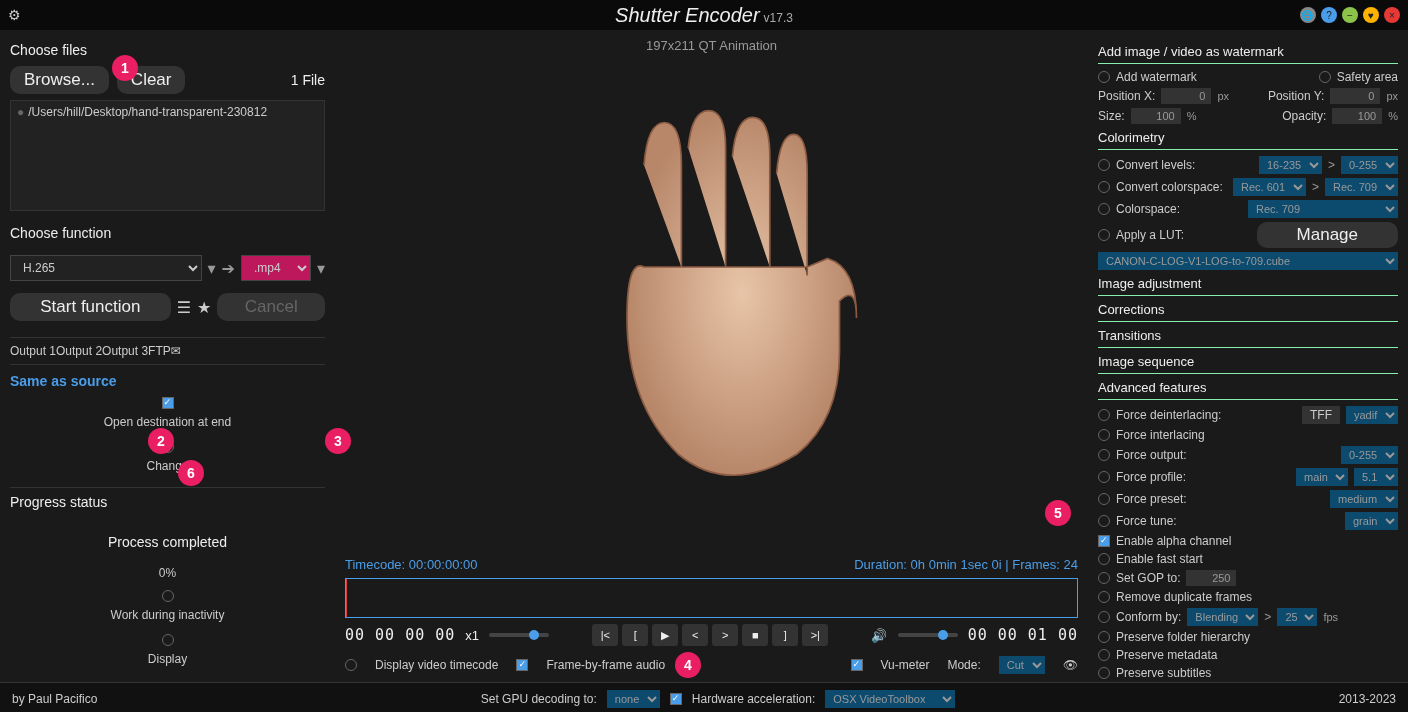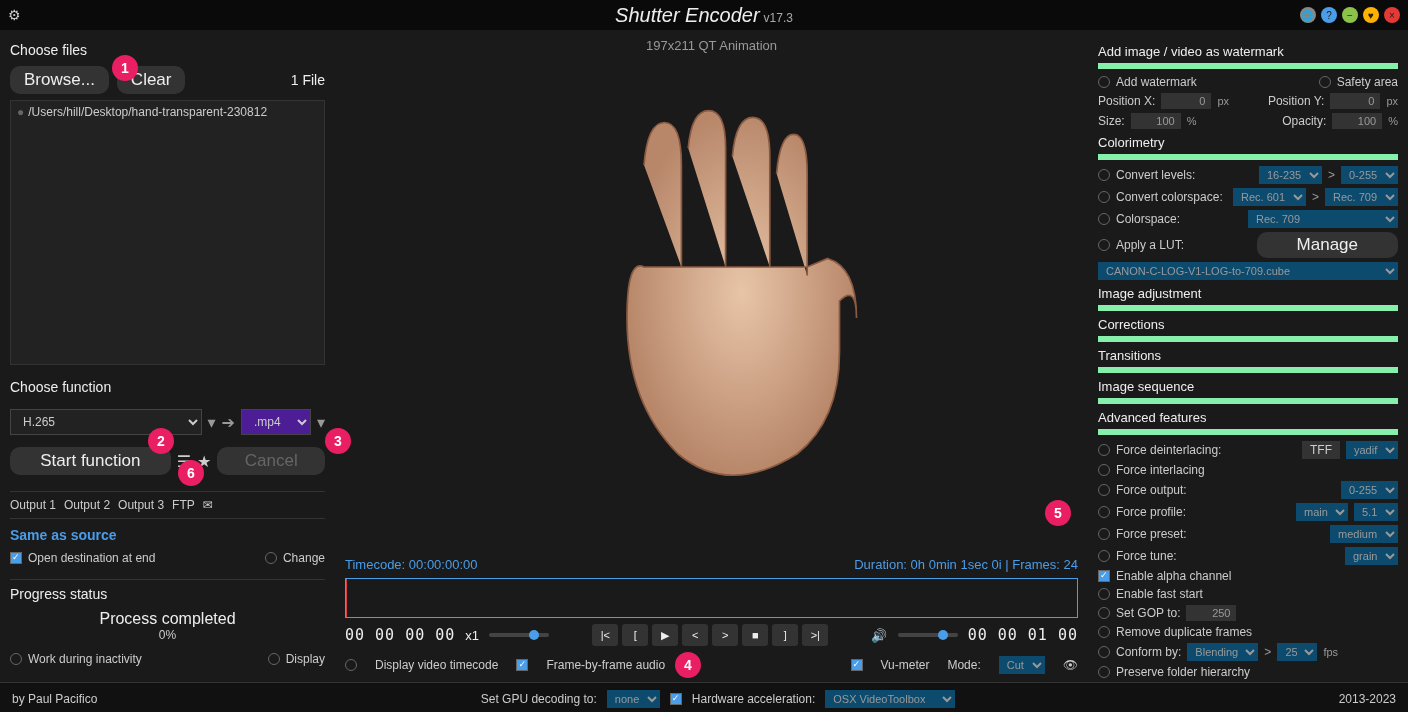--- a/index.html
+++ b/index.html
@@ -22,53 +22,53 @@
 .btn.disabled { color: #666; }
 .input-small { background: #333; color: #999; border: none; padding: 2px 6px; width: 50px; font-size: 11px; text-align: right; }
 .select-small { background: #0c4a6e; color: #999; border: none; padding: 2px 4px; font-size: 11px; }
 
 .filelist { background: #222; border: 1px solid #333; height: 285px; margin-top: 6px; overflow: auto; font-size: 12px; }
 .filerow { padding: 4px 6px; color: #ccc; display: flex; align-items: center; gap: 4px; }
 .filerow .dot { color: #666; }
 
 .func-row { display: flex; align-items: center; gap: 6px; margin: 6px 0; }
 .func-select { background: #222; color: #ccc; border: 1px solid #444; padding: 4px 8px; font-size: 12px; flex: 1; }
-.func-ext { background: #4c1d95; color: #ccc; border: 1px solid #444; padding: 4px 8px; font-size: 12px; width: 70px; }
+.func-ext { background: #be185d; color: #ccc; border: 1px solid #444; padding: 4px 8px; font-size: 12px; width: 70px; }
 .arrow { color: #999; font-size: 16px; }
 
-.outputs { display: flex; gap: 8px; font-size: 12px; margin-top: 10px; border-top: 1px solid #333; border-bottom: 1px solid #333; padding: 6px 0; }
+.outputs { display: flex; gap: 0; font-size: 12px; margin-top: 10px; border-top: 1px solid #333; border-bottom: 1px solid #333; padding: 6px 0; }
 .outputs span { color: #ccc; }
 .same-source { color: #4a9de8; font-size: 14px; font-weight: bold; margin-top: 8px; }
-.check-row { display: flex; align-items: center; gap: 6px; margin: 8px 0; font-size: 12px; }
+.check-row { display: flex; align-items: center; gap: 6px; margin: 8px 0; font-size: 12px; flex-direction: column; }
 .checkbox { width: 12px; height: 12px; border: 1px solid #666; display: inline-block; background: #222; flex-shrink: 0; }
 .checkbox.checked { background: #4a9de8; position: relative; }
 .checkbox.checked::after { content: '✓'; color: #fff; font-size: 9px; position: absolute; top: -1px; left: 1px; }
 .radio { width: 12px; height: 12px; border: 1px solid #666; border-radius: 50%; display: inline-block; flex-shrink: 0; }
 
-.progress-text { text-align: center; font-size: 16px; color: #eee; margin: 0 0; }
+.progress-text { text-align: center; font-size: 14px; color: #eee; margin: 16px 0; }
 .progress-pct { text-align: center; font-size: 12px; color: #ccc; }
 
 .preview-info { text-align: center; color: #999; font-size: 13px; margin-bottom: 6px; }
 .preview-area { flex: 1; display: flex; align-items: center; justify-content: center; background: #1a1a1a; }
 .hand { width: 340px; height: 410px; position: relative; }
 
 .timecode-row { display: flex; justify-content: space-between; color: #4a9de8; font-size: 13px; margin-top: 15px; }
 .timeline { height: 40px; border: 1px solid #4a9de8; background: #1a1a1a; margin: 6px 0; position: relative; }
 .timeline .marker { position: absolute; left: 0; top: 0; width: 1px; height: 100%; background: #e04040; }
 
 .transport-row { display: flex; align-items: center; gap: 10px; font-size: 13px; color: #eee; }
 .tc { font-family: monospace; font-size: 15px; letter-spacing: 1px; }
 .transport-btns { display: flex; gap: 4px; margin: 0 auto; }
 .tbtn { width: 26px; height: 22px; background: #333; border-radius: 3px; color: #eee; display: flex; align-items: center; justify-content: center; font-size: 11px; cursor: pointer; }
 .slider { width: 60px; height: 4px; background: #444; position: relative; border-radius: 2px; }
 .slider .thumb { width: 10px; height: 10px; background: #4a9de8; border-radius: 50%; position: absolute; top: -3px; }
 
 .display-opts { display: flex; gap: 18px; align-items: center; font-size: 12px; margin-top: 10px; }
 
-.right .group-title { color: #eee; font-size: 13px; margin: 6px 0; border-bottom: 6px solid #86efac; padding-bottom: 4px; }
+.right .group-title { color: #eee; font-size: 13px; margin: 6px 0; border-bottom: 1px solid #86efac; padding-bottom: 4px; }
 .right .row { display: flex; align-items: center; gap: 6px; margin: 4px 0; font-size: 12px; color: #ccc; }
 .right .label { flex: 1; }
 .right .unit { color: #999; font-size: 11px; }
 .right .arrow-sep { color: #999; }
 
 .footer { height: 18px; background: #111; display: flex; align-items: center; padding: 16px 12px; font-size: 12px; color: #ccc; gap: 10px; border-top: 1px solid #333; }
 .footer .spacer { flex: 1; }
 
 .badge { position: absolute; width: 26px; height: 26px; background: #e91e63; border-radius: 50%; color: #fff; font-weight: bold; display: flex; align-items: center; justify-content: center; font-size: 14px; z-index: 10; }
 </style>

